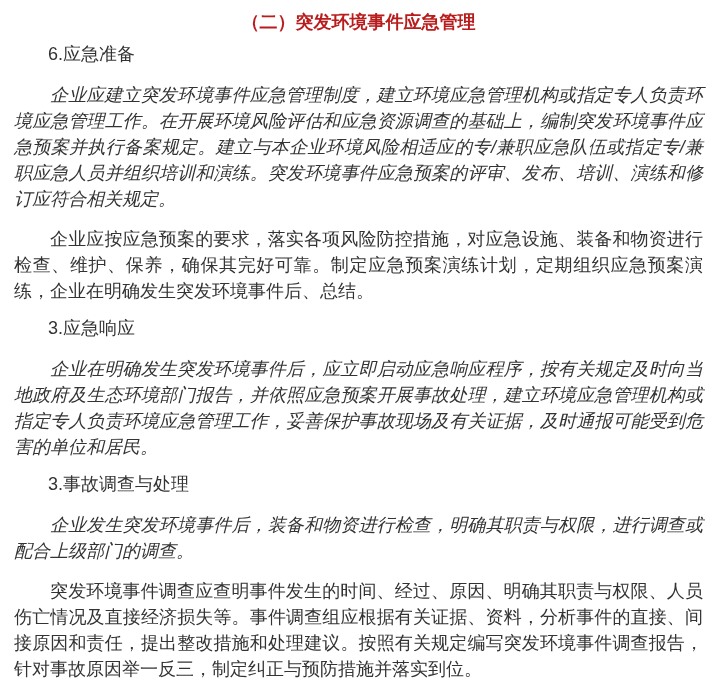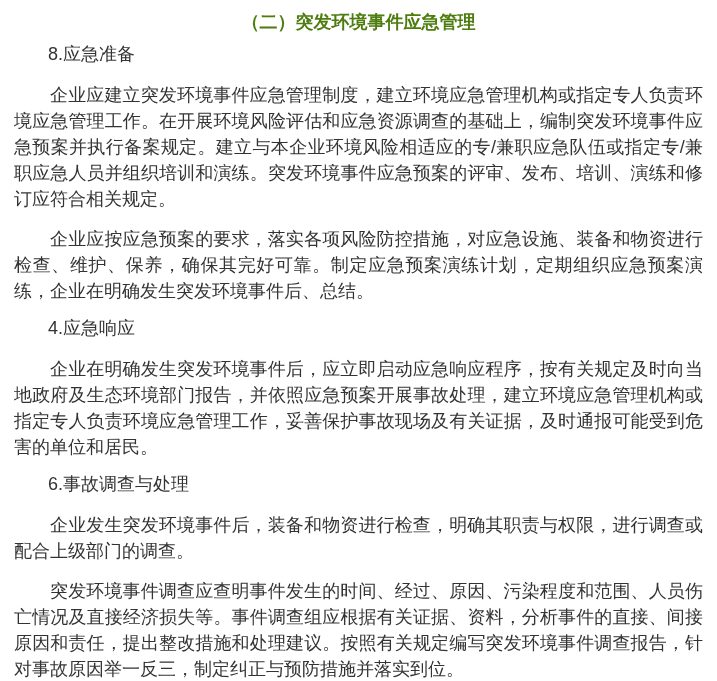--- a/index.html
+++ b/index.html
@@ -14,21 +14,21 @@
     box-sizing: border-box;
     padding: 9px 14px 10px 14px;
     font-family: "Liberation Sans", sans-serif;
     color: #333333;
   }
   .doc-title {
     font-size: 18px;
     line-height: 26px;
     font-weight: 700;
     text-align: center;
-    color: #4d7c0f;
+    color: #b91c1c;
     margin: 0;
   }
   .sec-heading {
     font-size: 18px;
     line-height: 26px;
     font-weight: 400;
     text-indent: 34px;
     margin: 11px 0 0 0;
   }
   .sec-heading.first {
@@ -36,34 +36,35 @@
   }
   .para {
     font-size: 18px;
     line-height: 26px;
     text-indent: 36px;
     text-align: justify;
     margin: 14px 0 0 0;
   }
   .para.after-heading {
     margin-top: 15px;
+    font-style: italic;
   }
 </style>
 </head>
 <body>
 
 <h1 class="doc-title">（二）突发环境事件应急管理</h1>
 
-<h2 class="sec-heading first">8.应急准备</h2>
+<h2 class="sec-heading first">6.应急准备</h2>
 
 <p class="para after-heading">企业应建立突发环境事件应急管理制度，建立环境应急管理机构或指定专人负责环境应急管理工作。在开展环境风险评估和应急资源调查的基础上，编制突发环境事件应急预案并执行备案规定。建立与本企业环境风险相适应的专/兼职应急队伍或指定专/兼职应急人员并组织培训和演练。突发环境事件应急预案的评审、发布、培训、演练和修订应符合相关规定。</p>
 
 <p class="para">企业应按应急预案的要求，落实各项风险防控措施，对应急设施、装备和物资进行检查、维护、保养，确保其完好可靠。制定应急预案演练计划，定期组织应急预案演练，企业在明确发生突发环境事件后、总结。</p>
 
-<h2 class="sec-heading">4.应急响应</h2>
+<h2 class="sec-heading">3.应急响应</h2>
 
 <p class="para after-heading">企业在明确发生突发环境事件后，应立即启动应急响应程序，按有关规定及时向当地政府及生态环境部门报告，并依照应急预案开展事故处理，建立环境应急管理机构或指定专人负责环境应急管理工作，妥善保护事故现场及有关证据，及时通报可能受到危害的单位和居民。</p>
 
-<h2 class="sec-heading">6.事故调查与处理</h2>
+<h2 class="sec-heading">3.事故调查与处理</h2>
 
 <p class="para after-heading">企业发生突发环境事件后，装备和物资进行检查，明确其职责与权限，进行调查或配合上级部门的调查。</p>
 
-<p class="para">突发环境事件调查应查明事件发生的时间、经过、原因、污染程度和范围、人员伤亡情况及直接经济损失等。事件调查组应根据有关证据、资料，分析事件的直接、间接原因和责任，提出整改措施和处理建议。按照有关规定编写突发环境事件调查报告，针对事故原因举一反三，制定纠正与预防措施并落实到位。</p>
+<p class="para">突发环境事件调查应查明事件发生的时间、经过、原因、明确其职责与权限、人员伤亡情况及直接经济损失等。事件调查组应根据有关证据、资料，分析事件的直接、间接原因和责任，提出整改措施和处理建议。按照有关规定编写突发环境事件调查报告，针对事故原因举一反三，制定纠正与预防措施并落实到位。</p>
 
 </body></html>

